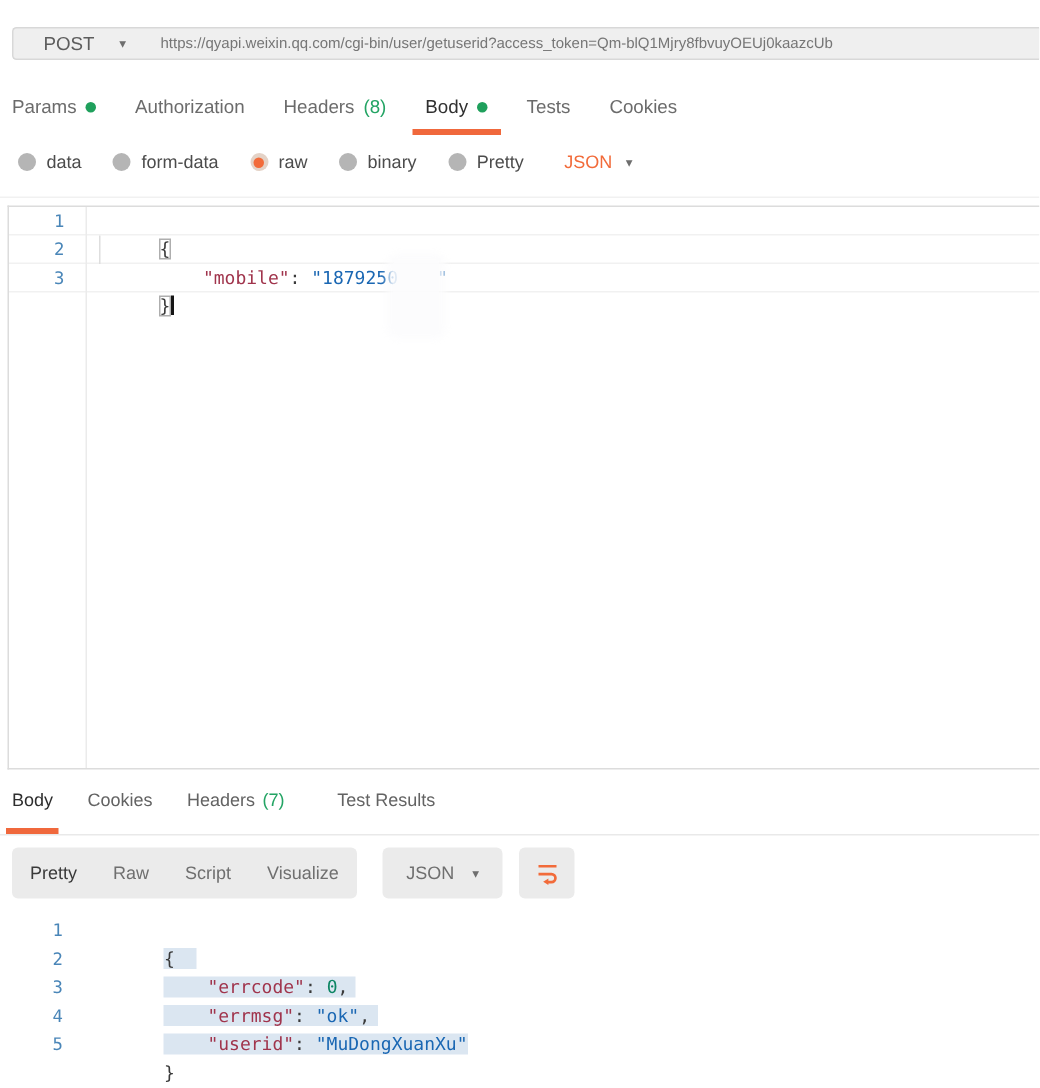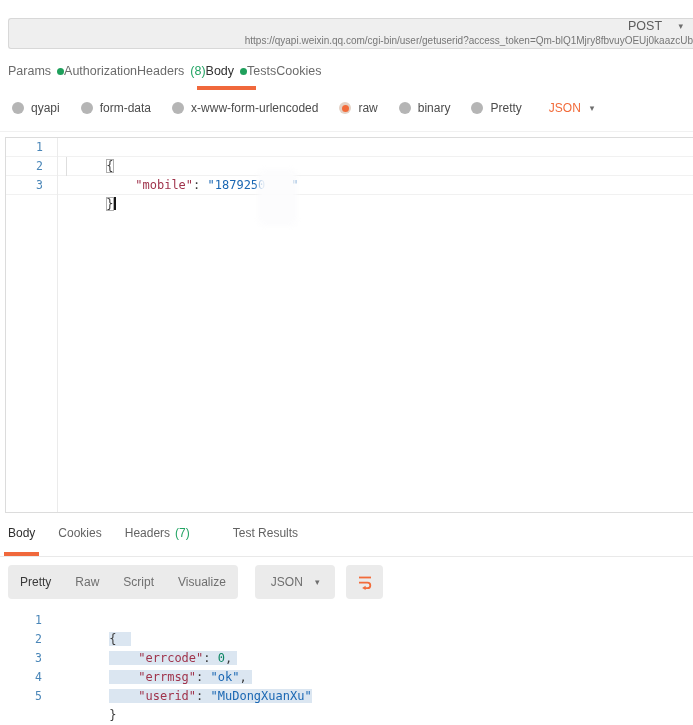--- a/index.html
+++ b/index.html
@@ -1,32 +1,32 @@
 <!DOCTYPE html>
 <html><head>
 <meta charset="utf-8">
 <style>
   * { margin:0; padding:0; box-sizing:border-box; }
   html,body { width:693px; height:725px; background:#fff; overflow:hidden;
               font-family:"Liberation Sans", sans-serif; position:relative; }
 
   
-  .url-bar { position:absolute; top:18px; left:8px; right:0; height:31px;
+  .url-bar { position:absolute; top:18px; left:8px; right:0; height:22px;
              background:#efefef; border:1px solid #d8d8d8; border-right:none;
-             border-radius:3px 0 0 3px; display:flex; align-items:flex-end;flex-direction:column; }
+             border-radius:3px 0 0 3px; display:flex; align-items:center; }
   .method-select { width:85px; flex:none; display:flex; align-items:center;
                    justify-content:space-between; padding:0 10px 0 20px;
                    color:#5d5d5d; font-size:12.5px; cursor:pointer; }
   .caret { font-size:9px; color:#6e6e6e; line-height:1; }
   .url-divider { width:1px; background:#d4d4d4; }
   .url-input { flex:1; display:flex; align-items:center; padding-left:12px;
                color:#767676; font-size:10px; white-space:nowrap; overflow:hidden; }
 
   
-  .req-tabs { position:absolute; top:64px; left:8px; display:flex; 
+  .req-tabs { position:absolute; top:64px; left:8px; display:flex; gap:26px;
               font-size:12.5px; color:#6b6b6b; }
   .tab { position:relative; padding-bottom:12px; cursor:pointer; display:flex;
          align-items:center; gap:6px; }
   .tab.active { color:#303030; }
   .tab.active::after { content:""; position:absolute; left:-9px; right:-9px;
                        bottom:0; height:4px; background:#f0683c; }
   .dot { width:7px; height:7px; border-radius:50%; background:#1fa05c; flex:none; }
   .count-green { color:#23a464; }
 
   
@@ -65,21 +65,21 @@
                   background:#dedede; }
 
   
   .resp-tabs { position:absolute; top:524px; left:8px; right:0; height:32px;
                display:flex; gap:23px; font-size:12px; color:#636363; }
   .rtab { position:relative; display:flex; align-items:flex-start; gap:5px;
           padding-top:2px; cursor:pointer; }
   .rtab.active { color:#2e2e2e; }
   .rtab.active::after { content:""; position:absolute; left:-4px; right:-4px;
                         bottom:0; height:4px; background:#f0683c; }
-  .rtab-extra { margin-left:20px; }
+  .rtab-extra { margin-left:12px; }
   .resp-tabs-border { position:absolute; top:556px; left:0; right:0; height:1px;
                       background:#e9e9e9; }
 
   
   .toolbar { position:absolute; top:565px; left:8px; display:flex; align-items:center; }
   .pill-group { display:flex; align-items:center; height:34px; background:#ebebeb;
                 border-radius:4px; font-size:12px; color:#6f6f6f; }
   .pill-item { padding:0 12px; cursor:pointer; }
   .pill-item.active { color:#3a3a3a; }
   .json-pill { margin-left:17px; height:34px; background:#ebebeb; border-radius:4px;
@@ -132,29 +132,25 @@
     <span>Tests</span>
   </div>
   <div class="tab">
     <span>Cookies</span>
   </div>
 </div>
 
 <div class="modes">
   <div class="mode">
     <span class="radio"></span>
-    <span>qyapi</span>
+    <span>data</span>
   </div>
   <div class="mode">
     <span class="radio"></span>
     <span>form-data</span>
-  </div>
-  <div class="mode">
-    <span class="radio"></span>
-    <span>x-www-form-urlencoded</span>
   </div>
   <div class="mode">
     <span class="radio on"></span>
     <span>raw</span>
   </div>
   <div class="mode">
     <span class="radio"></span>
     <span>binary</span>
   </div>
   <div class="mode">

